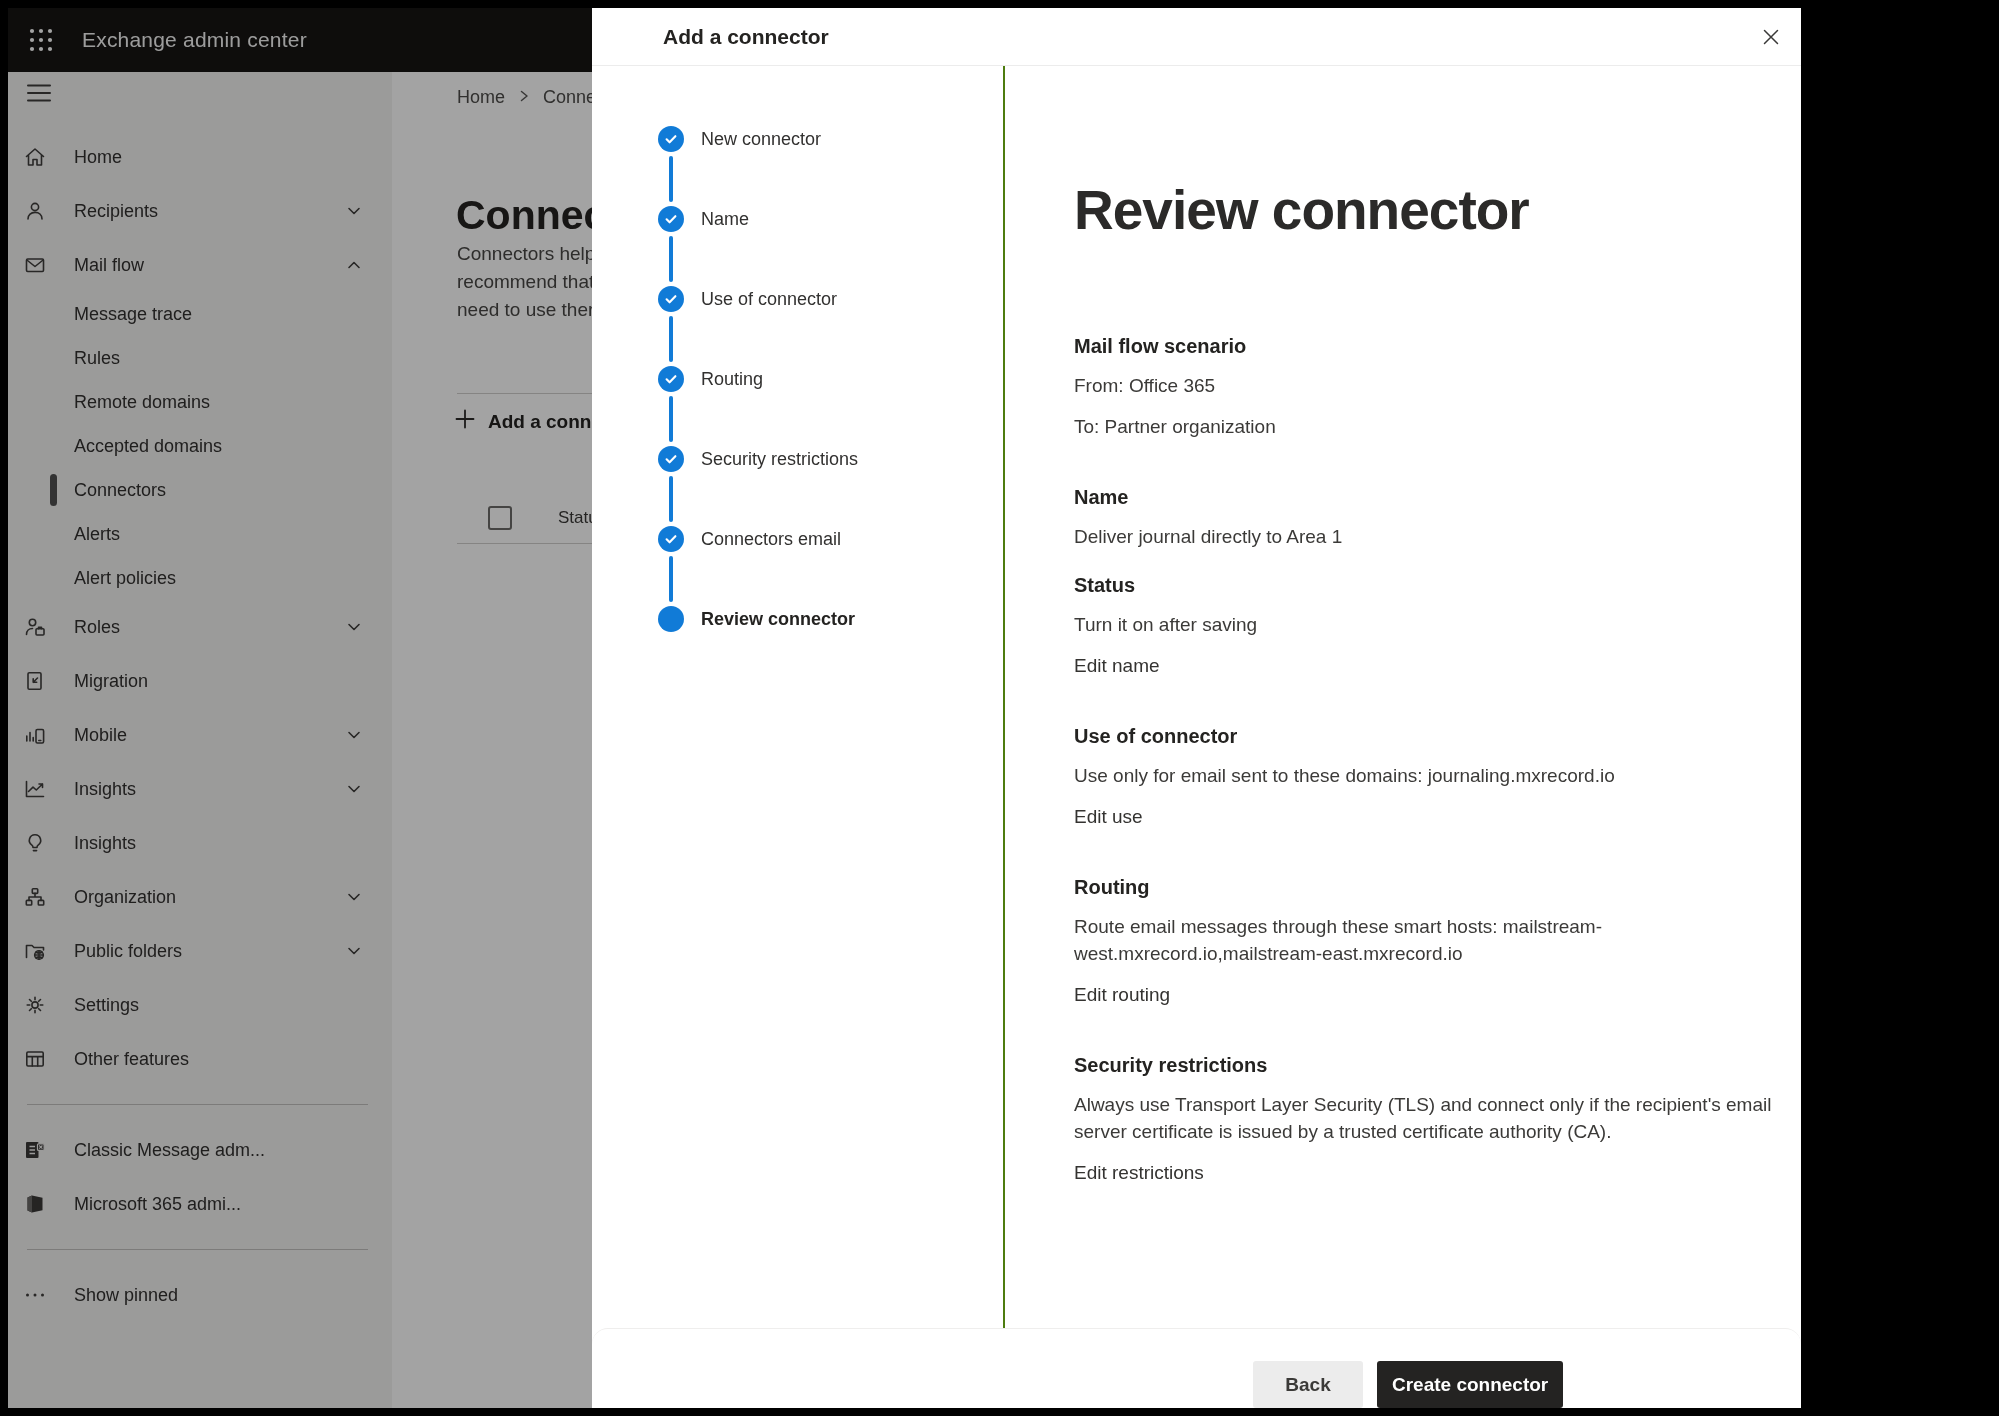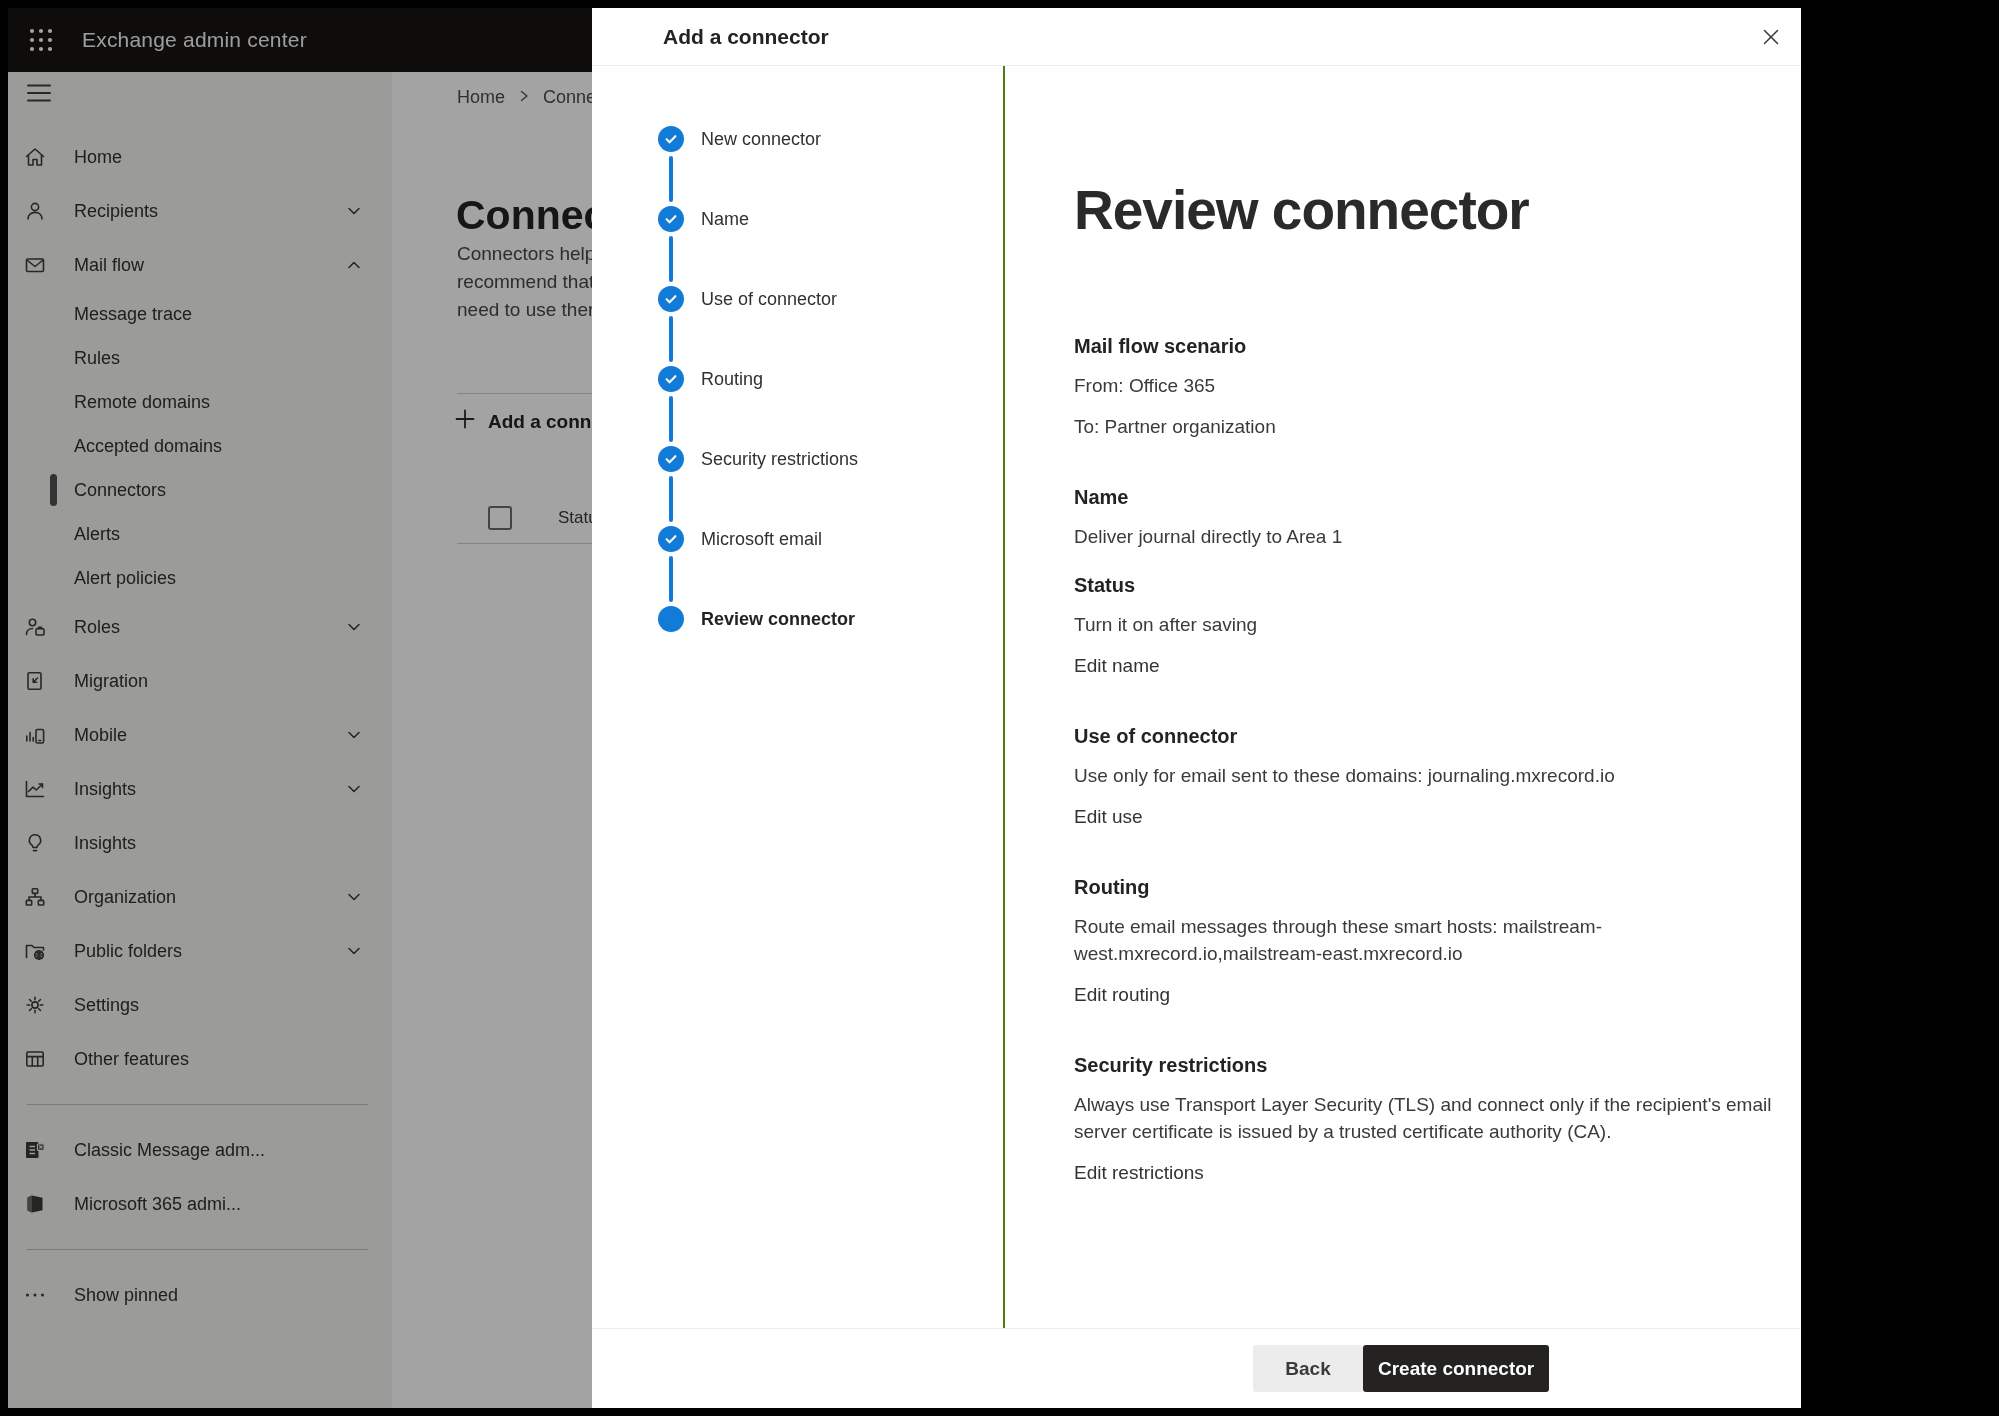--- a/index.html
+++ b/index.html
@@ -65,21 +65,21 @@
   .step:not(:last-child)::after{content:"";position:absolute;left:77px;top:57px;width:4px;height:46px;border-radius:2px;background:var(--accent);}
 
   .review{flex:1;padding-left:69px;overflow:hidden;}
   .review-h1{margin:114px 0 0;font-size:55px;line-height:60px;font-weight:700;color:#2b2a29;letter-spacing:-1px;}
   .rv-h{font-size:20px;line-height:23px;font-weight:700;color:var(--ink-dark);margin-top:46px;max-width:784px;}
   .rv-h.first{margin-top:95px;}
   .rv-h.md{margin-top:24px;}
   .rv-p{font-size:19px;line-height:27px;color:#3b3a38;margin-top:14px;max-width:784px;}
   .rv-a{font-size:19px;line-height:27px;color:#343331;margin-top:14px;width:max-content;cursor:pointer;}
 
-  .modal-footer{flex:0 0 80px;border-top:1px solid #efeeed;display:flex;align-items:center;padding-left:661px;}
+  .modal-footer{flex:0 0 80px;border-top:1px solid #efeeed;display:flex;align-items:flex-end;padding-left:661px;gap:14px;border-radius:16px;}
   .btn{height:47px;border:none;border-radius:3px;font-family:inherit;font-size:19px;font-weight:600;cursor:pointer;}
   .btn.secondary{width:110px;background:#ececec;color:#3b3a38;}
   .btn.primary{padding:0 15px;background:#242322;color:#ffffff;}
 </style>
 </head>
 <body>
 
 <div class="screen">
 
   <header class="topbar">
@@ -444,21 +444,21 @@
             </span>
     <span class="slbl">Security restrictions</span>
   </div>
 
   <div class="step">
     <span class="dot">
               <svg width="16" height="16" viewBox="0 0 16 16">
                 <path d="M3.6 8.3 L6.6 11.3 L12.4 5.2" fill="none" stroke="#fff" stroke-width="2.1" stroke-linecap="round" stroke-linejoin="round"></path>
               </svg>
             </span>
-    <span class="slbl">Microsoft email</span>
+    <span class="slbl">Connectors email</span>
   </div>
 
   <div class="step active">
     <span class="dot"></span>
     <span class="slbl">Review connector</span>
   </div>
 </div>
       <section class="review">
         <h1 class="review-h1">Review connector</h1>
         <div id="review-items">

